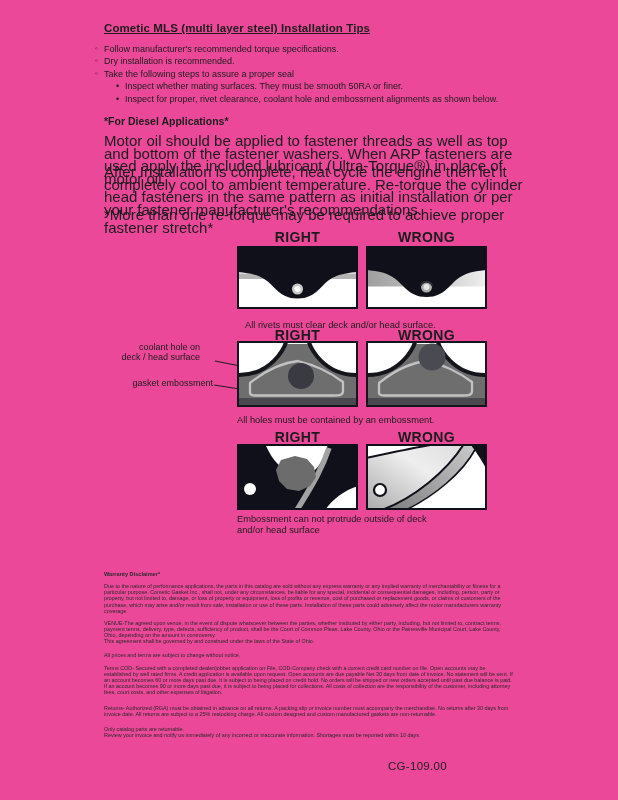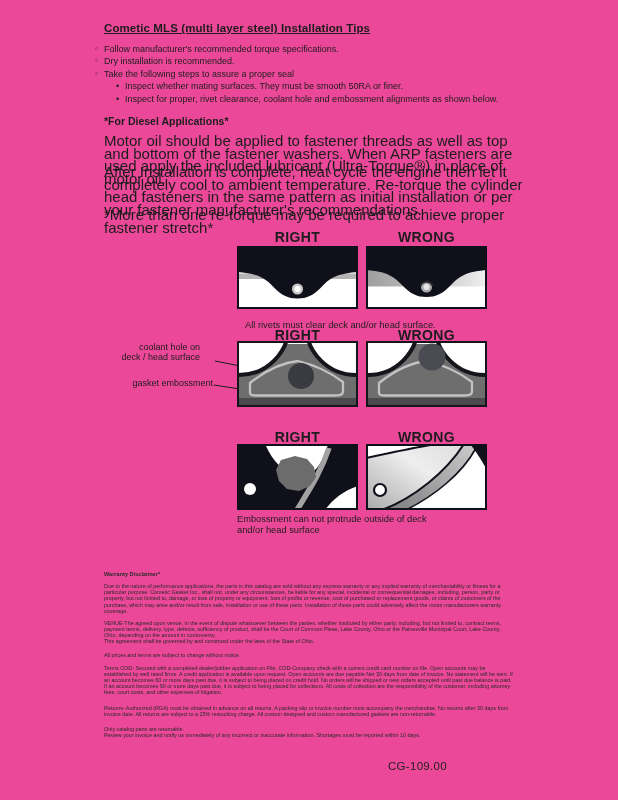--- a/index.html
+++ b/index.html
@@ -136,20 +136,21 @@
     <rect x="0" y="0" width="121" height="66" fill="#ffffff"></rect>
     <rect x="0" y="3" width="121" height="63" fill="#6e6e6e"></rect>
     <rect x="0" y="57" width="121" height="9" fill="#4a4a4e"></rect>
     <circle cx="2" cy="-16" r="50" fill="#ffffff" stroke="#15151c" stroke-width="4"></circle>
     <circle cx="119" cy="-16" r="50" fill="#ffffff" stroke="#15151c" stroke-width="4"></circle>
     <path d="M13,52 L13,42 C28,30 46,21.5 61,20 C78,24 94,32 106,41 L106,50 C106,54.5 102,54.5 97,54.5 L19,54.5 C14.5,54.5 13,53.5 13,52 Z" fill="none" stroke="#c2c2c2" stroke-width="2.3" stroke-linejoin="round"></path>
     <circle cx="66" cy="16" r="13.5" fill="#4a4a52"></circle>
     <rect x="1" y="1" width="119" height="64" fill="none" stroke="#15151c" stroke-width="2"></rect>
   </svg>
 
+  <div class="abs caption" style="left:237px; top:415px;">All holes must be contained by an embossment.</div>
 
   <div class="abs rw-label" style="left:237px; top:429px;">RIGHT</div>
   <div class="abs rw-label" style="left:366px; top:429px;">WRONG</div>
 
   <svg class="abs figure-box" style="left:237px; top:444px;" viewBox="0 0 121 66">
     <rect x="0" y="0" width="121" height="66" fill="#10101a"></rect>
     <path d="M28,0 C36,18 46,27 58,31 C72,35 84,26 91,0 Z" fill="#ffffff"></path>
     <path d="M121,42 C106,47 96,55 88,66 L121,66 Z" fill="#ffffff"></path>
     <path d="M92,4 C84,28 72,46 60,66" fill="none" stroke="#a2a2a2" stroke-width="5.5"></path>
     <path d="M44,16 L58,12 L70,15 L77,23 L79,33 L73,42 L62,47 L50,45 L42,37 L39,26 Z" fill="#6c6c6c"></path>

